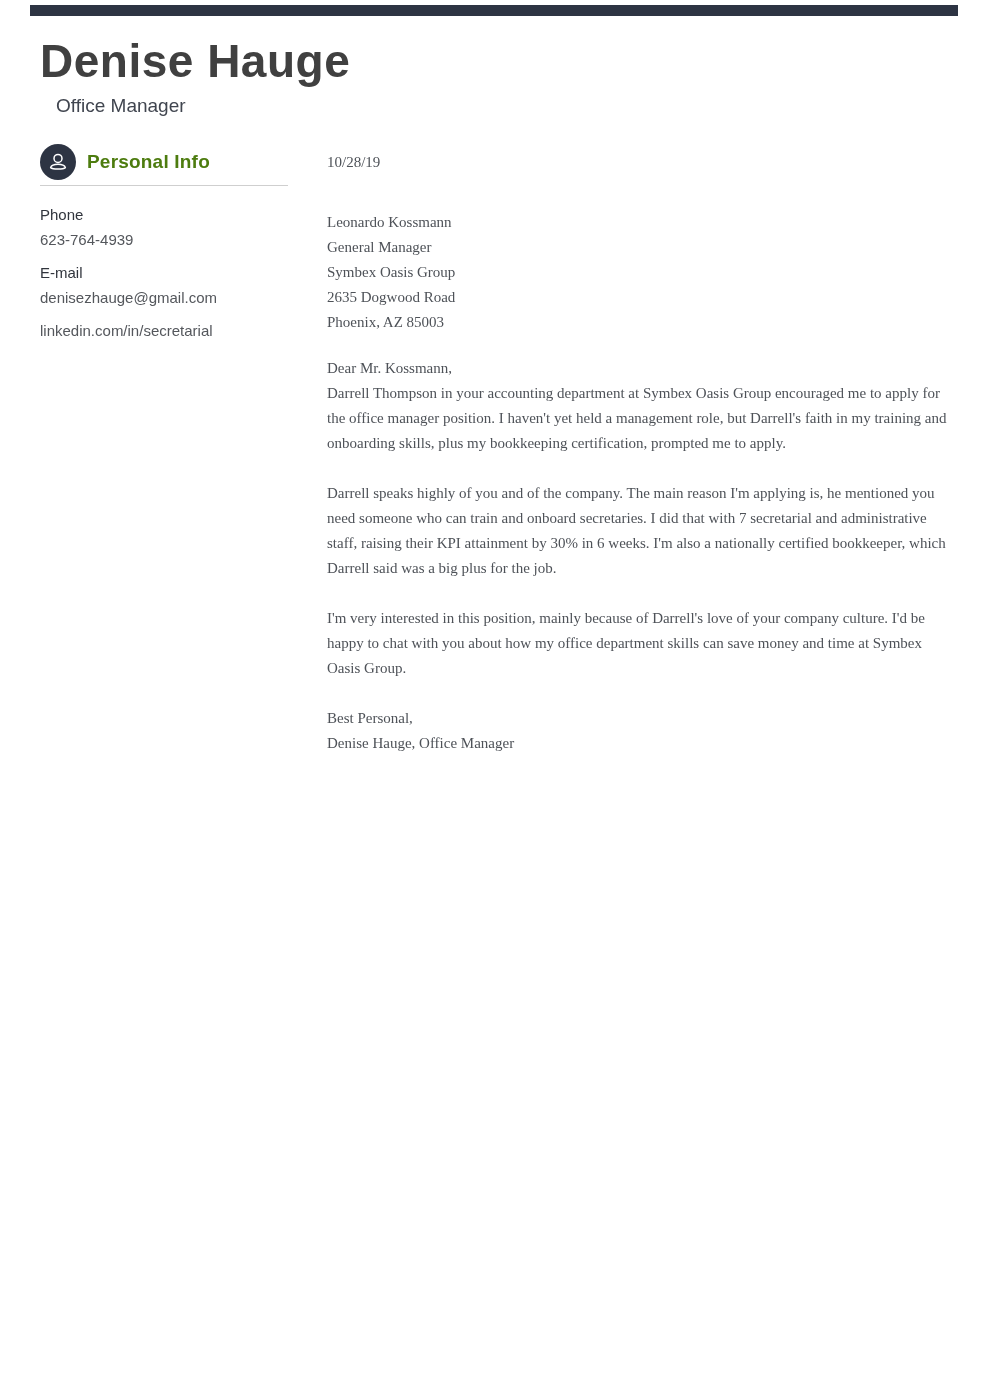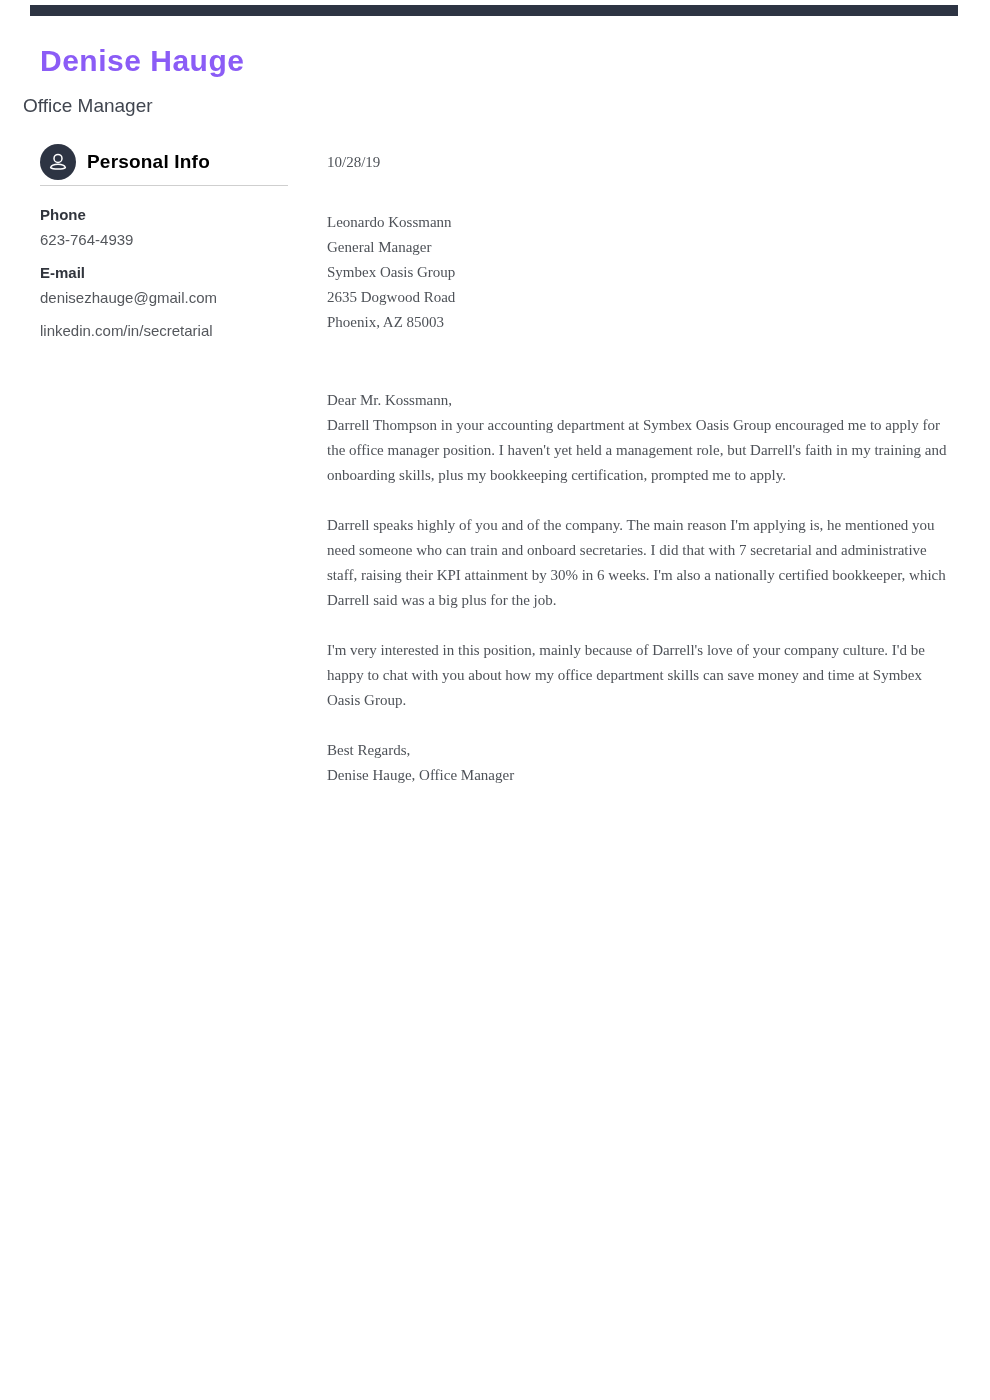--- a/index.html
+++ b/index.html
@@ -17,30 +17,30 @@
     left: 30px;
     top: 5px;
     width: 928px;
     height: 11px;
   }
 
   .candidate-name {
     position: absolute;
     left: 40px;
     top: 38px;
-    font-size: 30px;
+    font-size: 46px;
     font-weight: 700;
     line-height: 46px;
-    color: #8b5cf6;
+    color: #404040;
     letter-spacing: 0.5px;
   }
 
   .candidate-title {
     position: absolute;
-    left: 23px;
+    left: 56px;
     top: 93px;
     font-size: 19px;
     line-height: 25px;
     color: #40454f;
   }
 
   .sidebar-heading {
     position: absolute;
     left: 40px;
     top: 144px;
@@ -53,21 +53,21 @@
     height: 36px;
     border-radius: 50%;
     display: flex;
     align-items: center;
     justify-content: center;
     flex: 0 0 36px;
   }
   .sidebar-heading-text {
     font-size: 19px;
     font-weight: 700;
-    color: #000000;
+    color: #4d7c0f;
     letter-spacing: 0.2px;
   }
 
   .sidebar-divider {
     position: absolute;
     left: 40px;
     top: 185px;
     width: 248px;
     height: 1px;
     background: #cfcfcf;
@@ -75,42 +75,42 @@
 
   .sidebar-fields {
     position: absolute;
     left: 40px;
     top: 196px;
     width: 255px;
   }
   .contact-field { margin-top: 6px; margin-bottom: 8px; }
   .contact-field-label {
     font-size: 15px;
-    font-weight: 700;
+    font-weight: 400;
     line-height: 25px;
     color: #31353d;
   }
   .contact-field-value {
     font-size: 15px;
     line-height: 25px;
     color: #54575c;
   }
 
   .letter-column {
     position: absolute;
     left: 327px;
     top: 150px;
     width: 622px;
     font-size: 15px;
     line-height: 25px;
     color: #4e5258;
     font-family: Liberation Serif, serif;
   }
   .letter-date { margin-bottom: 35px; }
-  .recipient-block { margin-bottom: 53px; }
+  .recipient-block { margin-bottom: 21px; }
   .salutation { }
   .letter-paragraph { margin-bottom: 25px; }
   .signoff-block { margin-top: 0; }
 </style>
 </head>
 <body>
 
 <div class="top-bar" style="background: rgb(45, 52, 67);"></div>
 
 <h1 class="candidate-name">Denise Hauge</h1>
@@ -153,16 +153,16 @@
     <div>Phoenix, AZ 85003</div>
   </div>
 
   <p class="salutation">Dear Mr. Kossmann,</p>
 
   <p class="letter-paragraph">Darrell Thompson in your accounting department at Symbex Oasis Group encouraged me to apply for the office manager position. I haven't yet held a management role, but Darrell's faith in my training and onboarding skills, plus my bookkeeping certification, prompted me to apply.</p>
   <p class="letter-paragraph">Darrell speaks highly of you and of the company. The main reason I'm applying is, he mentioned you need someone who can train and onboard secretaries. I did that with 7 secretarial and administrative staff, raising their KPI attainment by 30% in 6 weeks. I'm also a nationally certified bookkeeper, which Darrell said was a big plus for the job.</p>
   <p class="letter-paragraph">I'm very interested in this position, mainly because of Darrell's love of your company culture. I'd be happy to chat with you about how my office department skills can save money and time at Symbex Oasis Group.</p>
 
   <div class="signoff-block">
-    <div>Best Regards,</div>
+    <div>Best Personal,</div>
     <div>Denise Hauge, Office Manager</div>
   </div>
 </div>
 
 </body></html>

